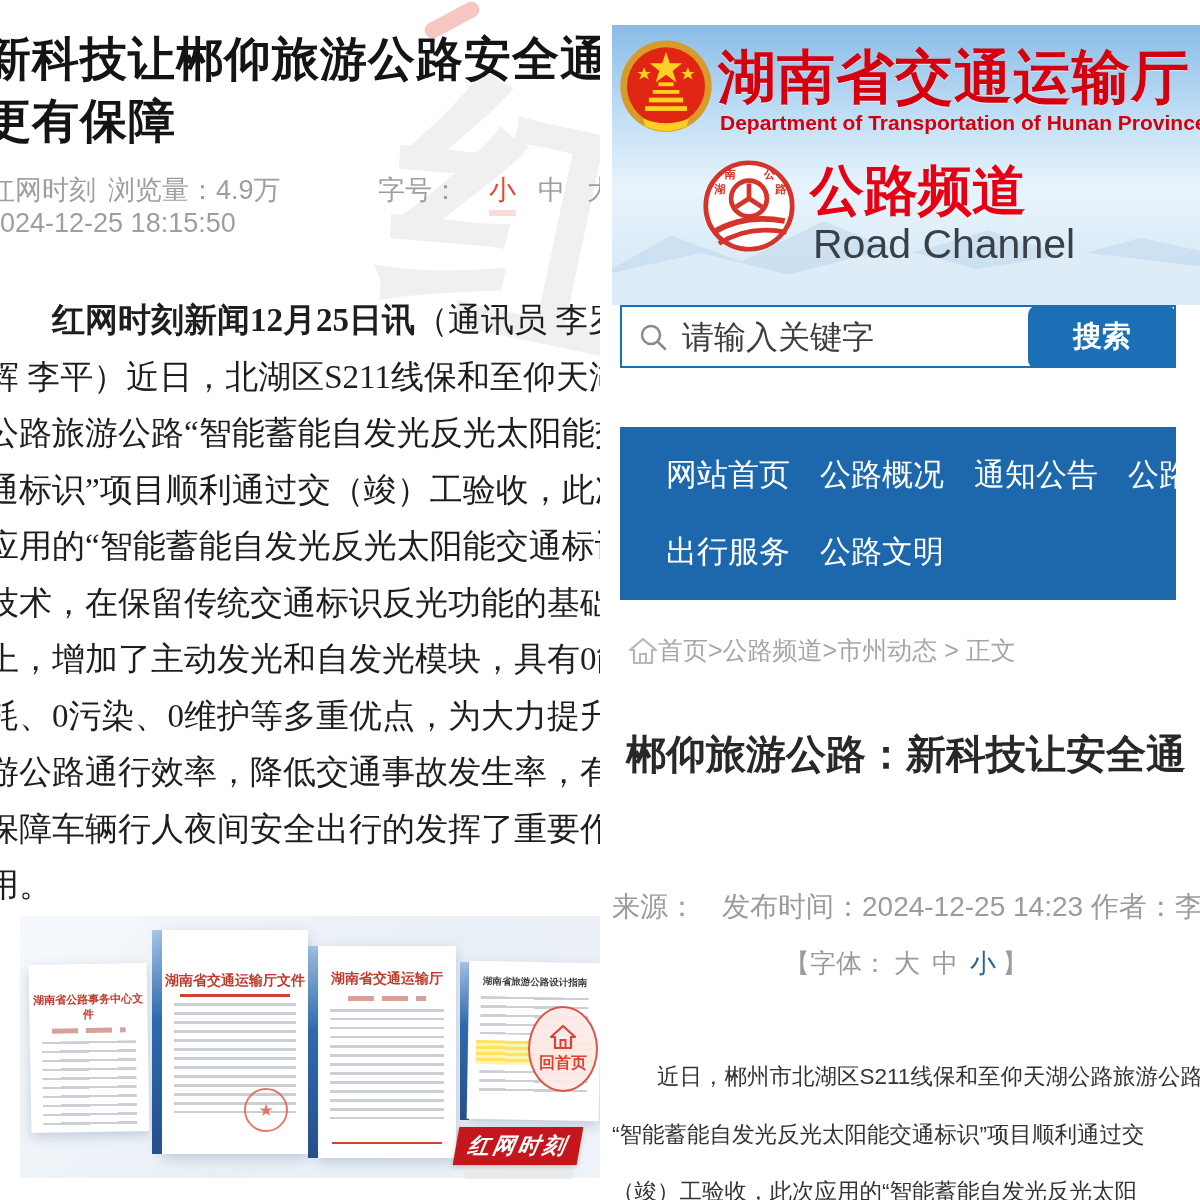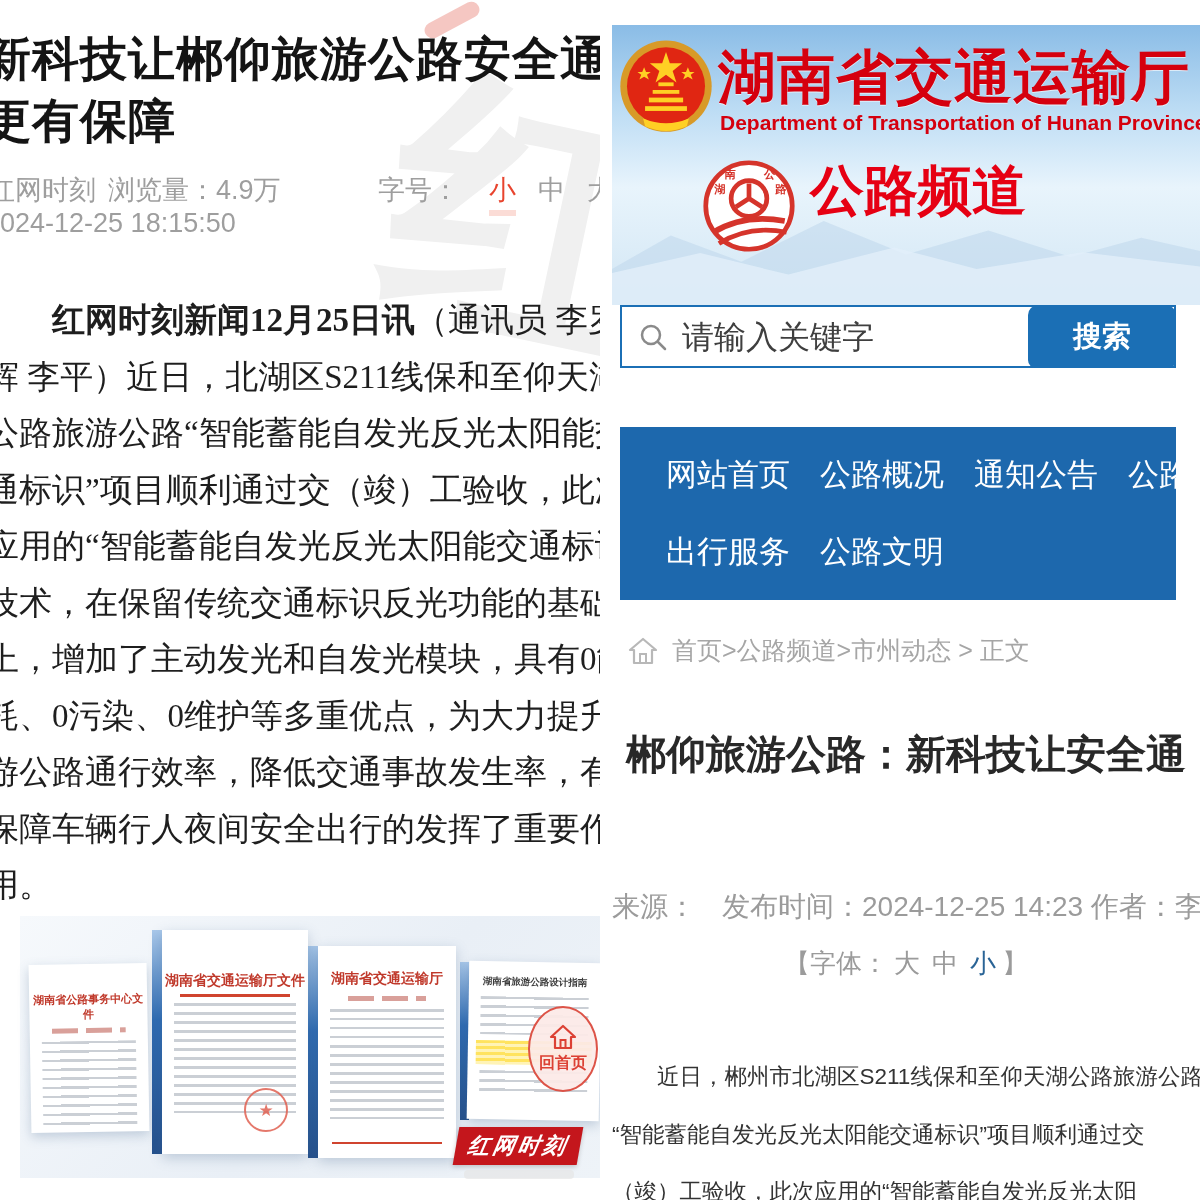--- a/index.html
+++ b/index.html
@@ -54,21 +54,21 @@
 
   .r-search{position:absolute;left:8px;top:305px;width:556px;height:63px;box-sizing:border-box;background:#fff;border:2px solid #1b6fb5;}
   .r-search input{position:absolute;left:58px;top:2px;width:330px;height:54px;border:none;outline:none;font-size:32px;color:#333;font-family:Liberation Sans, sans-serif;background:transparent;}
   .r-search input::placeholder{color:#3f3f3f;opacity:1;}
   .r-search .mag{position:absolute;left:16px;top:15px;}
   .r-search button{position:absolute;right:-2px;top:-2px;width:148px;height:63px;background:#1b6fb5;color:#fff;font-size:29px;font-weight:bold;border:none;border-radius:10px 10px 8px 8px;font-family:"Liberation Sans",sans-serif;cursor:pointer;}
 
   .r-nav{position:absolute;left:8px;top:427px;width:556px;height:173px;background:#1d68ad;display:grid;grid-template-columns:1fr 1fr 1fr 1fr;grid-template-rows:1fr 1fr;padding:10px 16px;box-sizing:border-box;}
   .r-nav .nav-item{display:flex;align-items:center;padding-left:30px;color:#fff;font-size:31px;white-space:nowrap;cursor:pointer;}
 
-  .r-crumb{position:absolute;left:16px;top:634px;display:flex;align-items:center;gap:14px;}
+  .r-crumb{position:absolute;left:16px;top:634px;display:flex;align-items:center;}
   .r-crumb .txt{font-size:25px;color:#a6a6a6;white-space:nowrap;}
 
   .r-title{position:absolute;left:0;top:726px;width:588px;text-align:center;font-size:40px;font-weight:bold;color:#282828;line-height:57px;}
   .r-meta{position:absolute;left:0;top:888px;width:588px;text-align:center;font-size:28px;color:#9b9b9b;white-space:nowrap;}
   .r-meta .gap{display:inline-block;width:26px;}
   .r-fontsel{position:absolute;left:0;top:946px;width:588px;text-align:center;font-size:26px;color:#9b9b9b;}
   .r-fontsel .fopt{display:inline-block;margin:0 6px;color:#9b9b9b;cursor:pointer;}
   .r-fontsel .fopt.small{color:#2a6496;}
   .r-body{position:absolute;left:0px;top:1048px;width:588px;}
   .r-body p{margin:0;font-size:22.5px;color:#333;line-height:57.5px;white-space:nowrap;}
@@ -187,20 +187,21 @@
       <path d="M50 42 L50 26 M50 42 L36 51 M50 42 L64 51" stroke="#d5342b" stroke-width="5" fill="none"></path>
       <path d="M12 78 Q45 58 88 66" stroke="#d5342b" stroke-width="6" fill="none"></path>
       <path d="M18 90 Q50 70 90 78" stroke="#d5342b" stroke-width="5" fill="none"></path>
       <text x="13" y="36" font-size="12" fill="#d5342b" font-weight="bold">湖</text>
       <text x="24" y="20" font-size="12" fill="#d5342b" font-weight="bold">南</text>
       <text x="66" y="20" font-size="12" fill="#d5342b" font-weight="bold">公</text>
       <text x="78" y="36" font-size="12" fill="#d5342b" font-weight="bold">路</text>
     </svg>
 
     <div class="r-chan-title">公路频道</div>
+    <div class="r-chan-sub">Road Channel</div>
   </div>
 
   <div class="r-search">
     <svg class="mag" width="30" height="30" viewBox="0 0 30 30">
       <circle cx="13" cy="13" r="9" fill="none" stroke="#8a8a8a" stroke-width="2.5"></circle>
       <line x1="20" y1="20" x2="27" y2="27" stroke="#8a8a8a" stroke-width="2.5" stroke-linecap="round"></line>
     </svg>
     <input type="text" placeholder="请输入关键字" style="">
     <button>搜索</button>
   </div>

